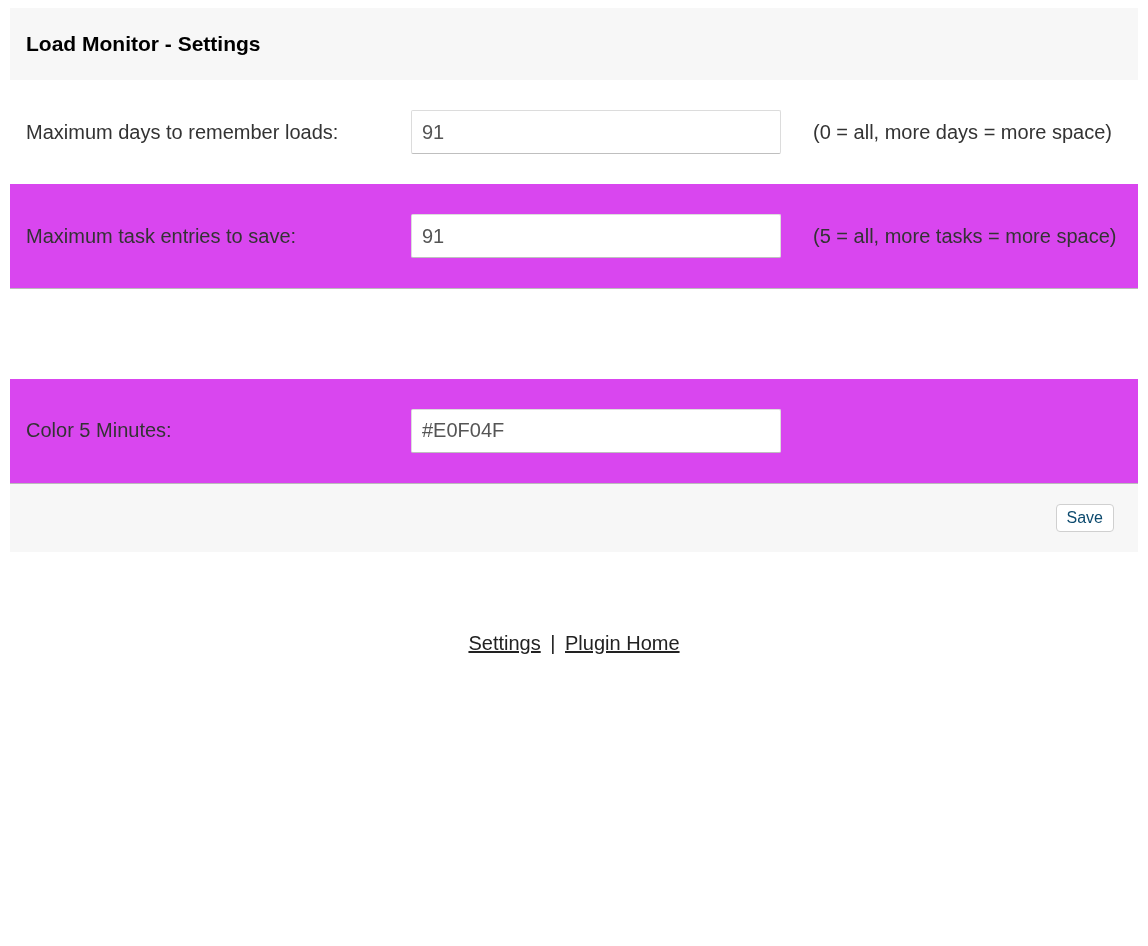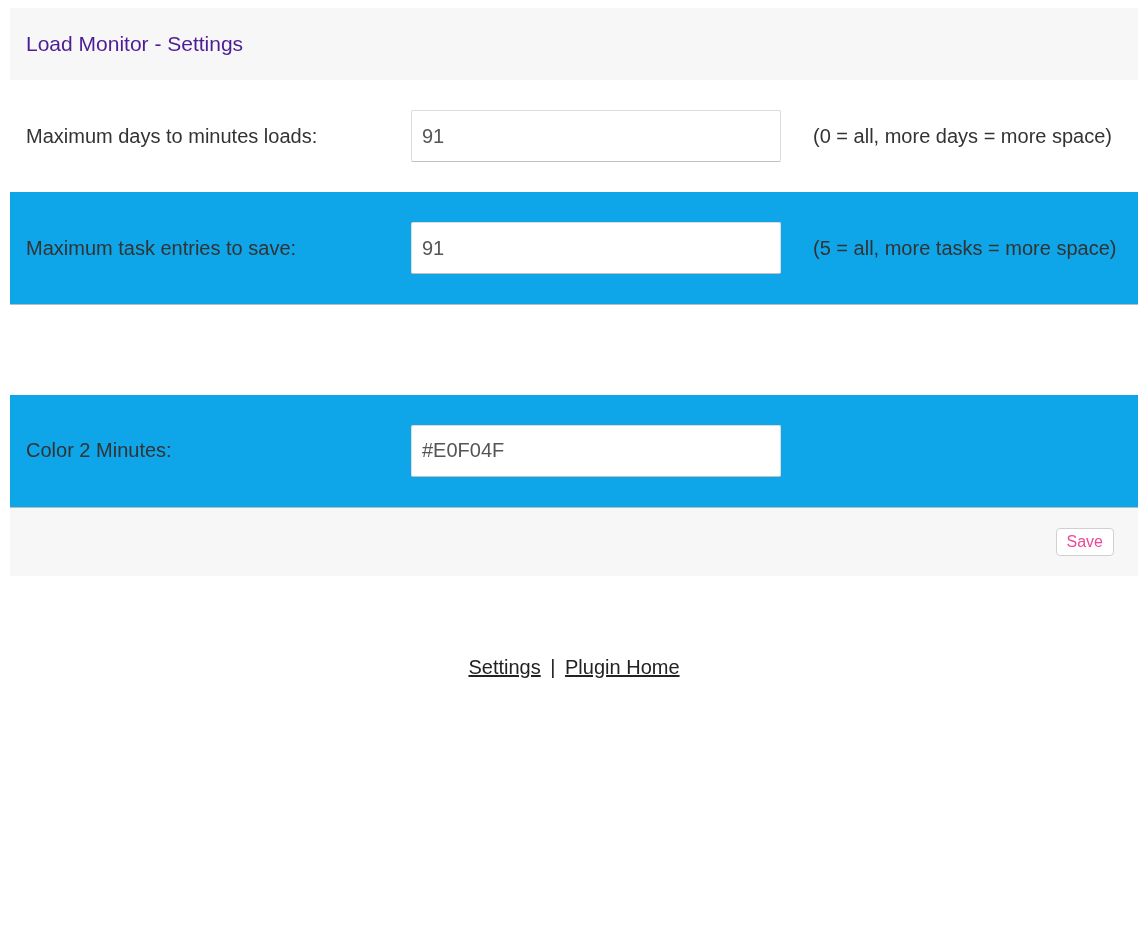--- a/index.html
+++ b/index.html
@@ -14,52 +14,52 @@
       background: #fff;
     }
     .container {
       width: 1128px;
       margin: 0 auto;
       padding-top: 8px;
     }
     .header-row {
       background: #f7f7f7;
       padding: 24px 16px;
-      font-weight: normal;
+      font-weight: bold;
       font-size: 21px;
-      color: #4c1d95;
+      color: #000000;
     }
     table {
       width: 100%;
       border-collapse: collapse;
     }
     tr.data-row td {
       padding: 30px 16px;
       vertical-align: middle;
       color: #333;
     }
     tr.alt {
-      background: #0ea5e9;
+      background: #d946ef;
     }
     tr.bordered td {
       border-bottom: 1px solid #bbb;
     }
     td.label-cell {
       width: 385px;
     }
     td.input-cell {
       width: 385px;
       padding-left: 12px;
     }
     td.hint-cell {
       color: #333;
     }
     input[type="text"] {
       width: 370px;
-      height: 52px;
+      height: 44px;
       padding: 6px 10px;
       font-size: 20px;
       font-family: Verdana, Geneva, sans-serif;
       color: #555;
       border: 1px solid #dcdcdc;
       border-bottom: 1px solid #bfbfbf;
       border-radius: 2px;
       background: #fff;
       outline: none;
     }
@@ -72,21 +72,21 @@
       text-align: right;
       padding: 20px 24px;
     }
     .save-btn {
       background: #fff;
       border: 1px solid #d0d0d0;
       border-radius: 4px;
       padding: 4px 10px;
       font-size: 16px;
       font-family: Arial, sans-serif;
-      color: #ec4899;
+      color: #0c4a6e;
       cursor: pointer;
     }
     .footer {
       text-align: center;
       margin-top: 80px;
       font-size: 20px;
       color: #222;
     }
     .footer a {
       color: #222;
@@ -98,21 +98,21 @@
   </style>
 </head>
 <body>
 
 <div class="container">
   <div class="header-row">Load Monitor - Settings</div>
 
   <table>
     <tbody>
         <tr class="data-row">
-      <td class="label-cell">Maximum days to minutes loads:</td>
+      <td class="label-cell">Maximum days to remember loads:</td>
       <td class="input-cell">
         <input type="text" value="91" style="">
       </td>
       <td class="hint-cell">(0 = all, more days = more space)</td>
     </tr>
 
     <tr class="data-row alt bordered">
       <td class="label-cell">Maximum task entries to save:</td>
       <td class="input-cell">
         <input type="text" value="91" style="">
@@ -120,21 +120,21 @@
       <td class="hint-cell">(5 = all, more tasks = more space)</td>
     </tr>
 
 
     <tr class="spacer-row">
           <td colspan="3"></td>
         </tr>
 
 
     <tr class="data-row alt bordered">
-      <td class="label-cell">Color 2 Minutes:</td>
+      <td class="label-cell">Color 5 Minutes:</td>
       <td class="input-cell">
         <input type="text" value="#E0F04F" style="">
       </td>
       <td></td>
     </tr>
 
   </tbody>
     </table>
 
   <div class="save-row">

